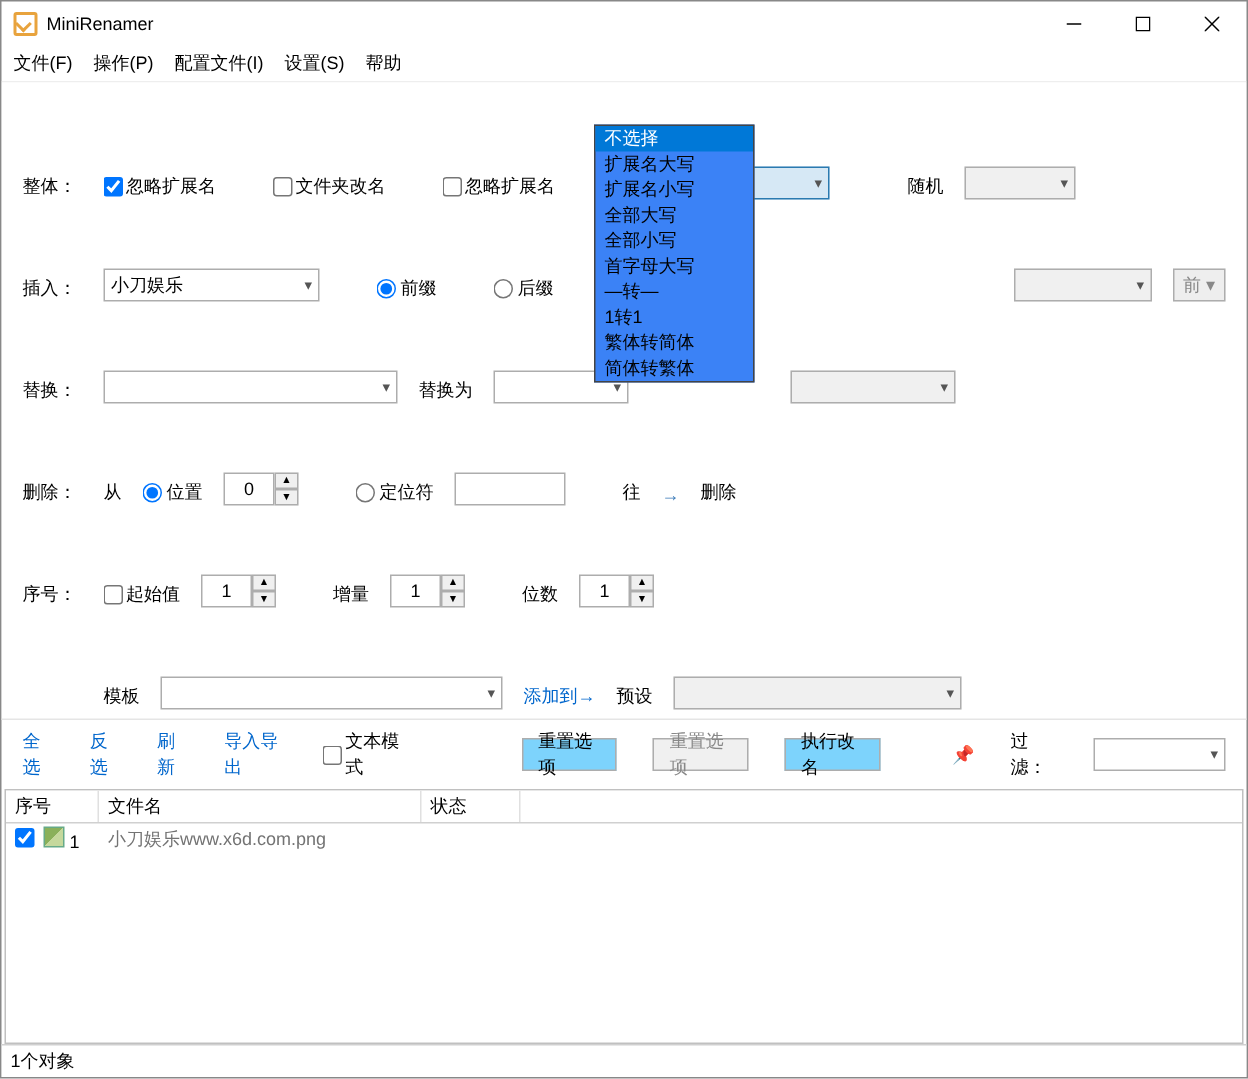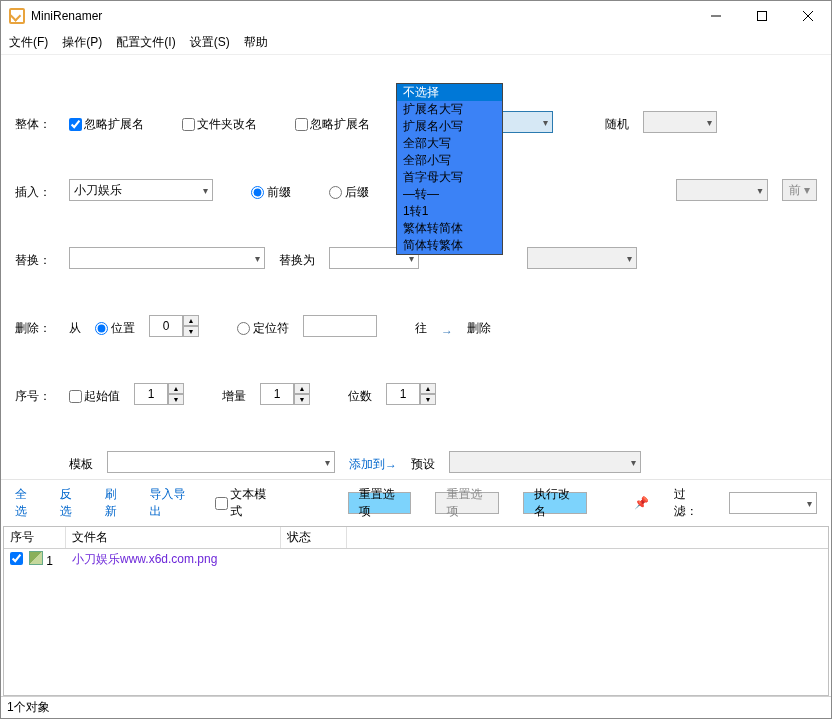--- a/index.html
+++ b/index.html
@@ -39,21 +39,21 @@
 .actionbar { display:flex; align-items:center; padding:6px 14px; gap:24px; }
 .actionbar .spacer { flex:1; }
 .table-wrap { flex:1; border:1px solid #c0c0c0; margin:0 2px; display:flex; flex-direction:column; overflow:hidden; }
 .thead { display:flex; height:22px; background:#fff; border-bottom:1px solid #d0d0d0; }
 .th { border-right:1px solid #e0e0e0; padding:3px 6px; display:flex;align-items:center;}
 .tbody { flex:1; overflow:auto; }
 .tr { display:flex; height:20px; align-items:center; }
 .td { padding:2px 6px; overflow:hidden; white-space:nowrap; text-overflow:ellipsis; }
 .statusbar { height:22px; border-top:1px solid #d0d0d0; padding:2px 6px; display:flex;align-items:center; background:#fff;}
 .col-seq{width:62px;} .col-fname{width:215px;font-family:Liberation Mono, monospace;} .col-newname{width:257px;} .col-status{width:66px;} .col-path{flex:1;}
-.newname-red{ color:#6d28d9; }
+.newname-red{ color:#737373; }
 .file-ico { width:14px;height:14px; background:linear-gradient(135deg,#8ab05a 50%,#c5d89c 50%); display:inline-block; margin:0 3px; border:1px solid #6a8; }
 .gap10{width:10px;}
 .pin-icon { color:#2a7ab0; }
 .small-btn { height:22px;border:1px solid #adadad;background:#eee;padding:0 6px;display:flex;align-items:center;color:#888;}
 svg { display:block; }
 </style>
 </head>
 <body>
 
 <div class="titlebar">

